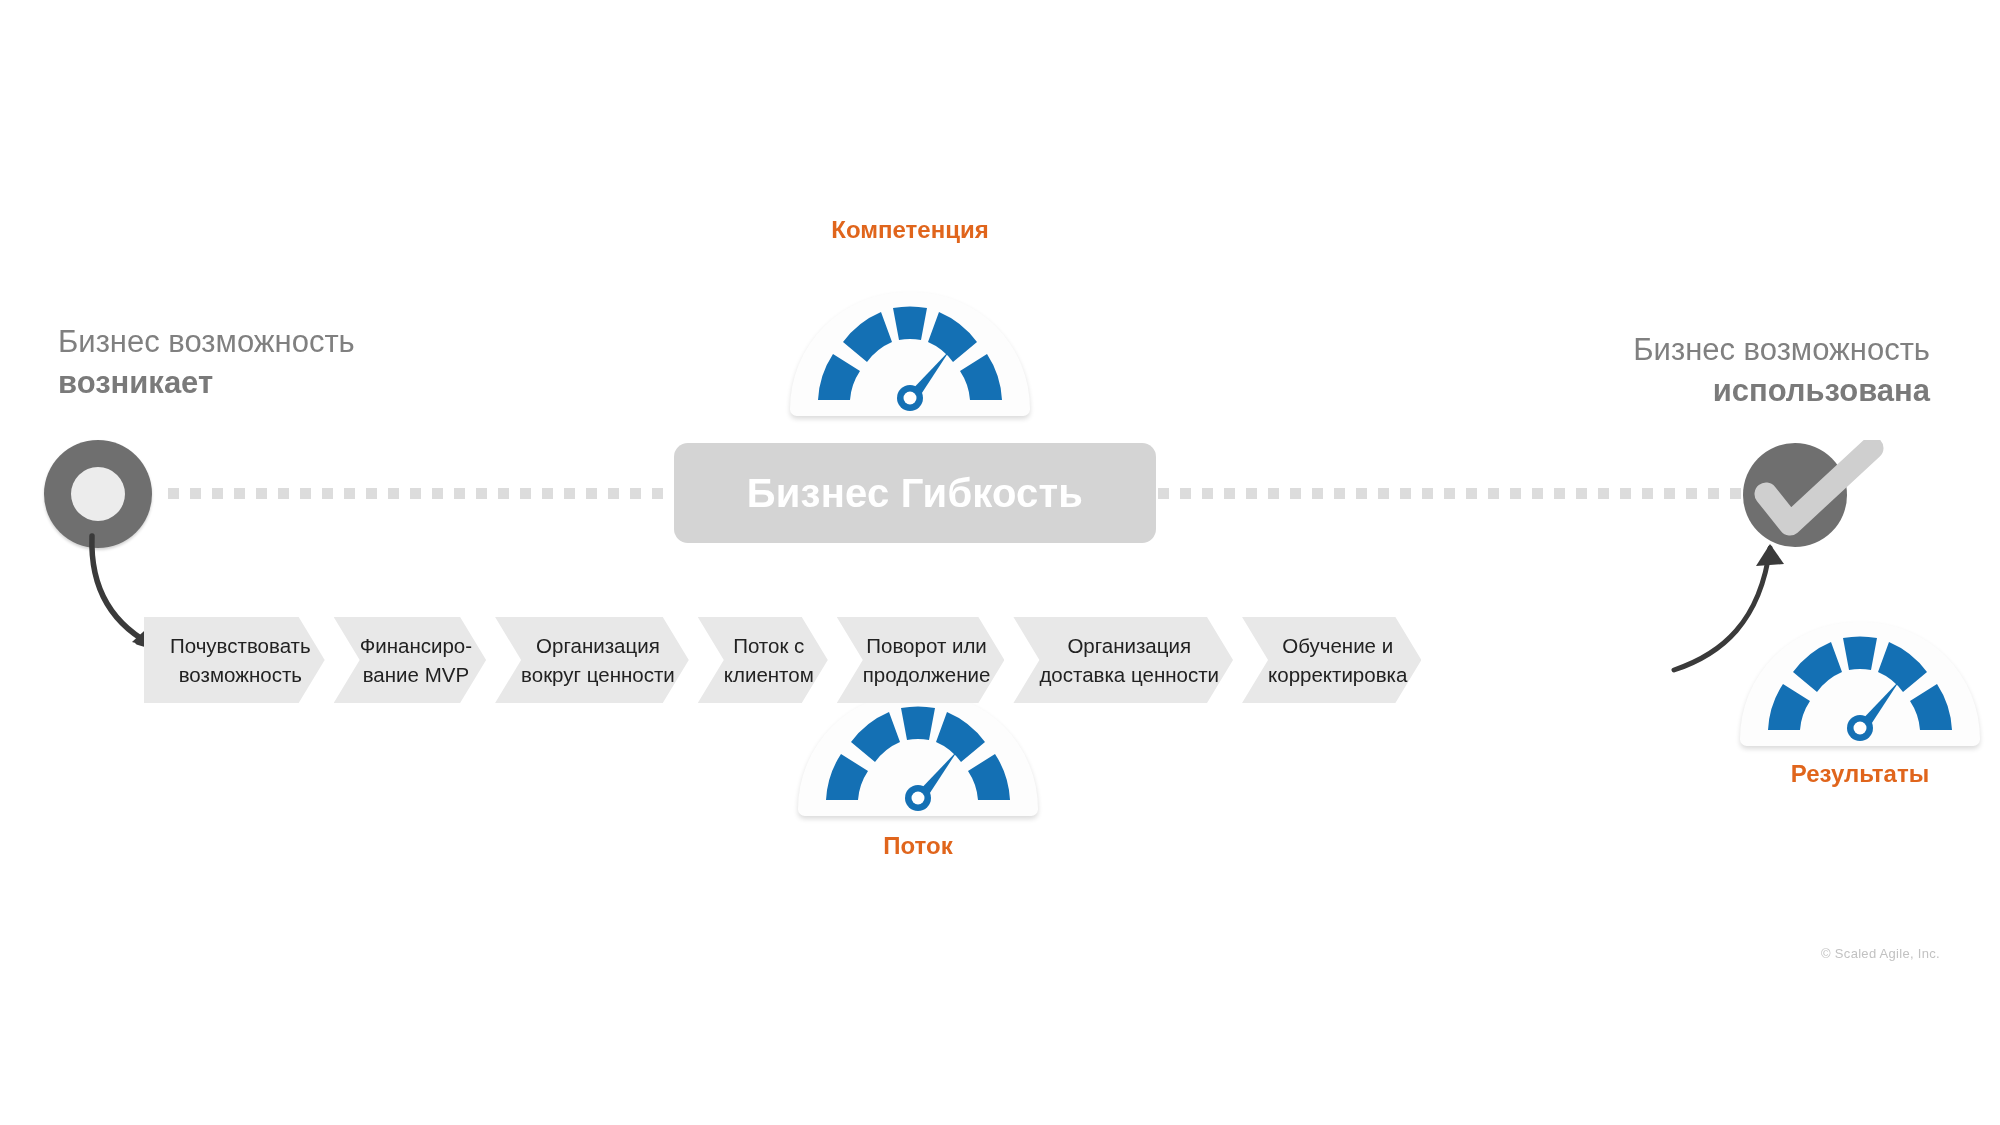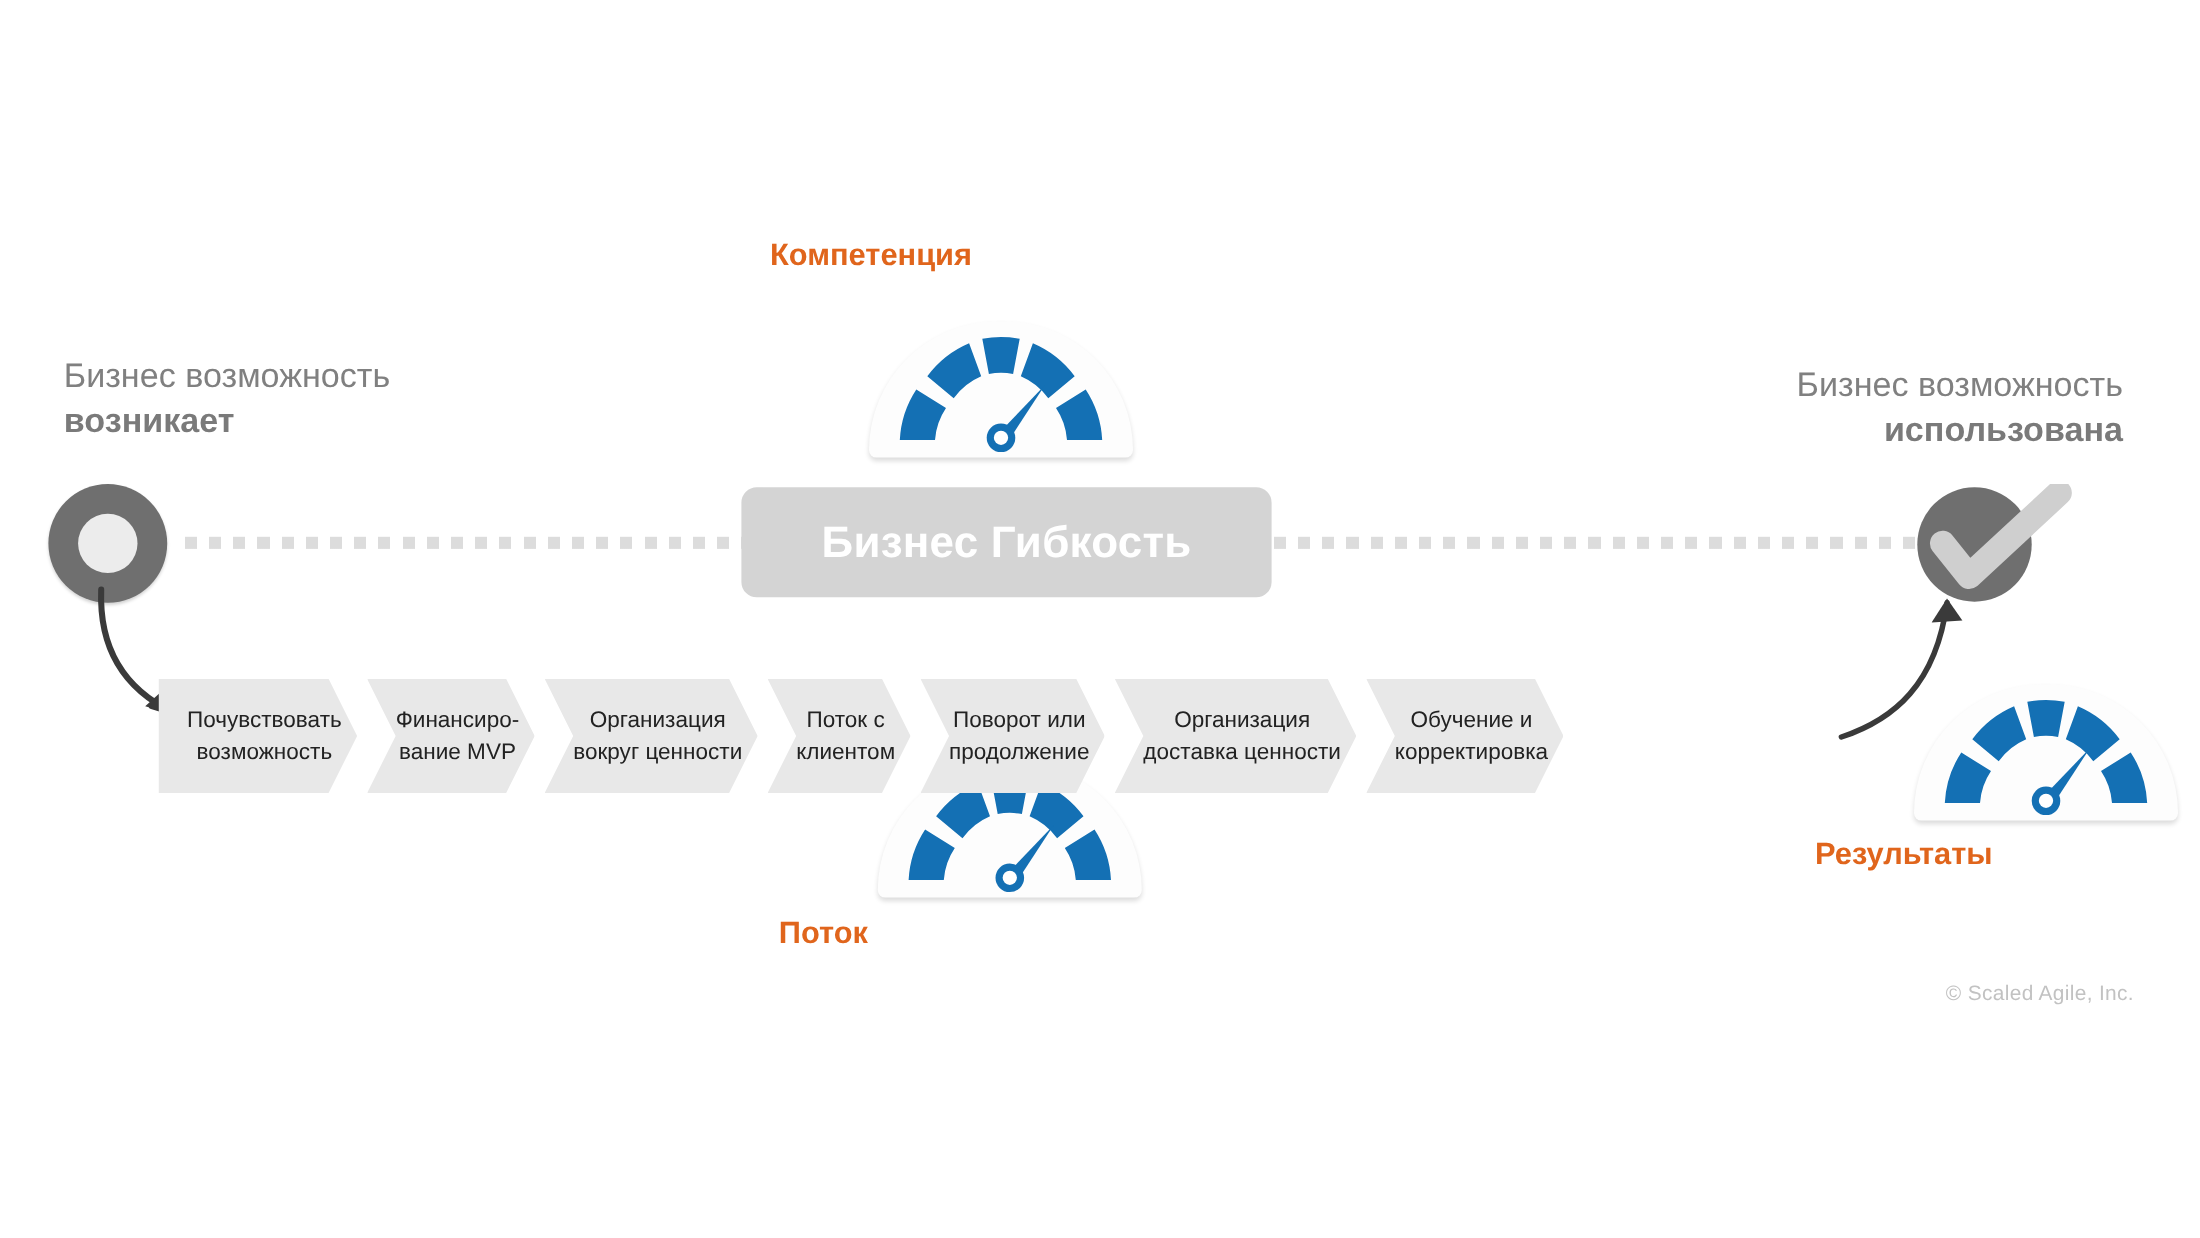--- a/index.html
+++ b/index.html
@@ -88,21 +88,21 @@
   #pipeline {
     position: absolute;
     left: 144px;
     top: 617px;
     display: flex;
     align-items: stretch;
     height: 88px;
   }
   .chevron {
     position: relative;
-    height: 104px;
+    height: 86px;
     background: #e8e8e8;
     display: flex;
     align-items: center;
     justify-content: center;
     margin-right: 9px;
     clip-path: polygon(0 0, calc(100% - 26px) 0, 100% 50%, calc(100% - 26px) 100%, 0 100%, 26px 50%);
     padding: 0 14px 0 26px;
     box-sizing: border-box;
   }
   .chevron:first-child {
@@ -128,47 +128,47 @@
     width: 240px; height: 124px;
     background: #fdfdfd;
     border-radius: 120px 120px 7px 7px;
     box-shadow: 0 3px 5px rgba(0,0,0,.14);
   }
   .gauge svg { position: absolute; left: 0; top: 0; }
 
   .gauge-caption {
     position: absolute;
     color: #E0651C;
-    font-size: 28px;
+    font-size: 24px;
     font-weight: 700;
     white-space: nowrap;
-    text-align: left;
+    text-align: center;
   }
 
   #gauge-competence        { left: 790px; top: 292px; }
   #caption-competence      { left: 700px; top: 216px; width: 420px; }
 
   #gauge-flow              { left: 798px; top: 692px; }
   #caption-flow            { left: 708px; top: 832px; width: 420px; }
 
   #gauge-outcomes          { left: 1740px; top: 622px; }
   #caption-outcomes        { left: 1650px; top: 760px; width: 420px; }
 
   
   .connector { position: absolute; }
   #arrow-in  { left: 60px;  top: 530px; }
   #arrow-out { left: 1660px; top: 530px; }
 
   
   #copyright {
     position: absolute;
     right: 60px;
-    top: 893px;
+    top: 946px;
     color: #c2c2c2;
-    font-size: 19px;
+    font-size: 13px;
     letter-spacing: .3px;
     white-space: nowrap;
   }
 </style>
 </head>
 <body>
 
 <div id="canvas">
 
   <div class="endpoint-label" id="start-label">

